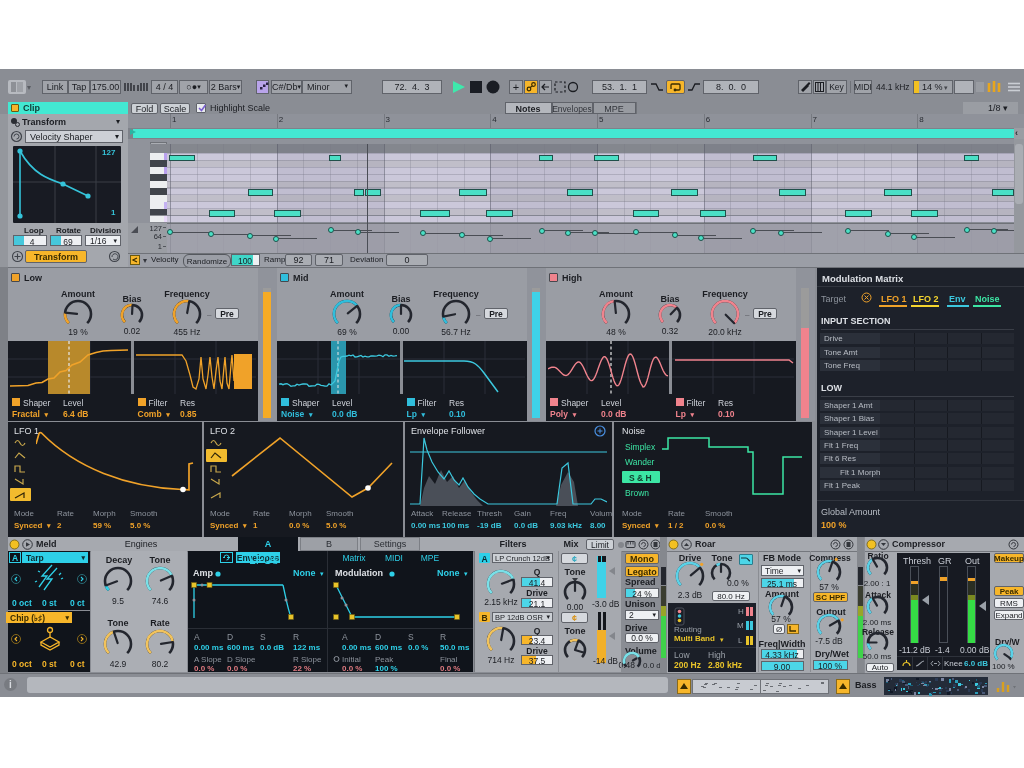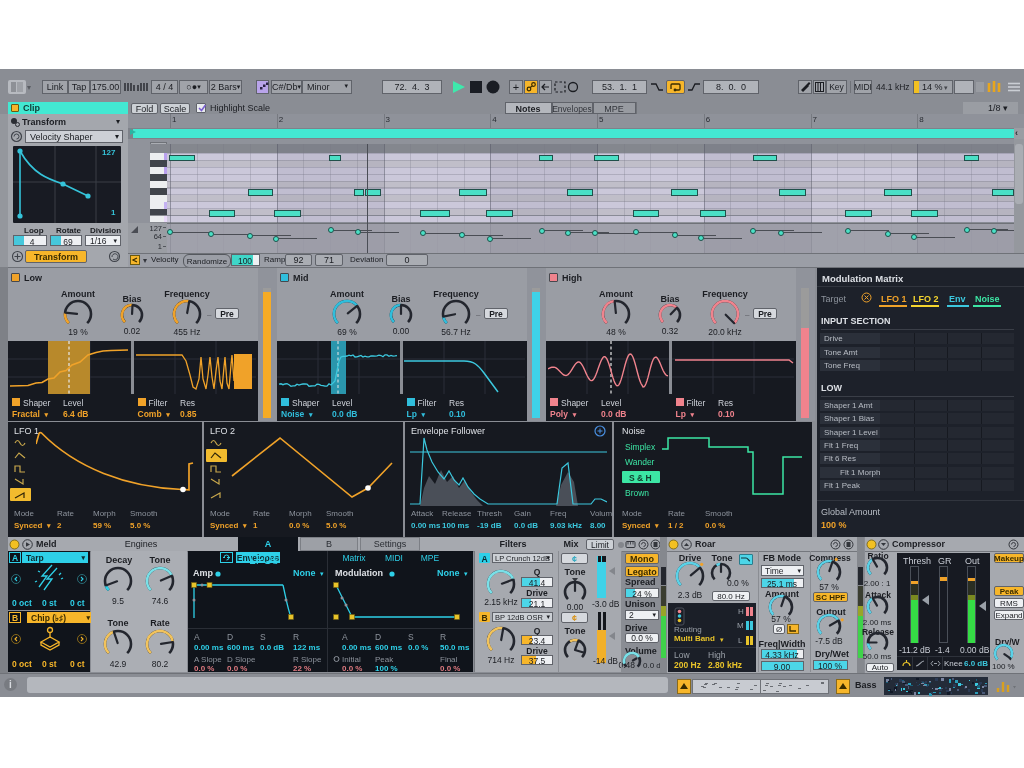--- a/index.html
+++ b/index.html
@@ -820,21 +820,21 @@
   </svg>
 <svg style="position:absolute;left:77px;top:574px;" width="10" height="10" viewBox="0 0 10 10">
     <circle cx="5" cy="5" r="4.5" fill="none" stroke="#2a6d78" stroke-width="1"></circle>
     <path d="M4 3 L6 5 L4 7" stroke="#2ed0e8" stroke-width="1.1" fill="none"></path>
   </svg>
 <div style="position:absolute;left:12px;top:599px;font-size:8.5px;color:#2ed0e8;font-weight:700;white-space:nowrap;line-height:1;">0 oct</div>
 <div style="position:absolute;left:42px;top:599px;font-size:8.5px;color:#2ed0e8;font-weight:700;white-space:nowrap;line-height:1;">0 st</div>
 <div style="position:absolute;left:70px;top:599px;font-size:8.5px;color:#2ed0e8;font-weight:700;white-space:nowrap;line-height:1;">0 ct</div>
 <div style="position:absolute;left:9px;top:612px;width:12px;height:11px;background:#0d1118;border:1px solid #f7b62a;box-sizing:border-box;"></div>
 <div style="position:absolute;left:-45px;top:614px;width:120px;text-align:center;font-size:8.5px;color:#f7b62a;font-weight:700;white-space:nowrap;line-height:1;">B</div>
-<div style="position:absolute;left:27px;top:612px;width:66px;height:11px;background:#f7b62a;font-size:8.5px;color:#3a2c00;display:flex;align-items:center;padding-left:4px;box-sizing:border-box;font-weight:700;">Chip (♭♯)<span style="position:absolute;right:3px;font-size:7px;">▾</span></div>
+<div style="position:absolute;left:6px;top:612px;width:66px;height:11px;background:#f7b62a;font-size:8.5px;color:#3a2c00;display:flex;align-items:center;padding-left:4px;box-sizing:border-box;font-weight:700;">Chip (♭♯)<span style="position:absolute;right:3px;font-size:7px;">▾</span></div>
 <svg style="position:absolute;left:37px;top:625px;" width="26" height="28" viewBox="0 0 26 28">
     <g stroke="#f7b62a" stroke-width="1.3" fill="none">
       <circle cx="13" cy="5" r="2.5"></circle>
       <line x1="13" y1="7.5" x2="13" y2="13"></line>
       <path d="M4 17 L13 12 L22 17 L13 22 Z"></path>
       <path d="M4 17 v3 L13 25 L22 20 v-3"></path>
     </g>
   </svg>
 <svg style="position:absolute;left:11px;top:634px;" width="10" height="10" viewBox="0 0 10 10">
     <circle cx="5" cy="5" r="4.5" fill="none" stroke="#8a6a1a" stroke-width="1"></circle>

